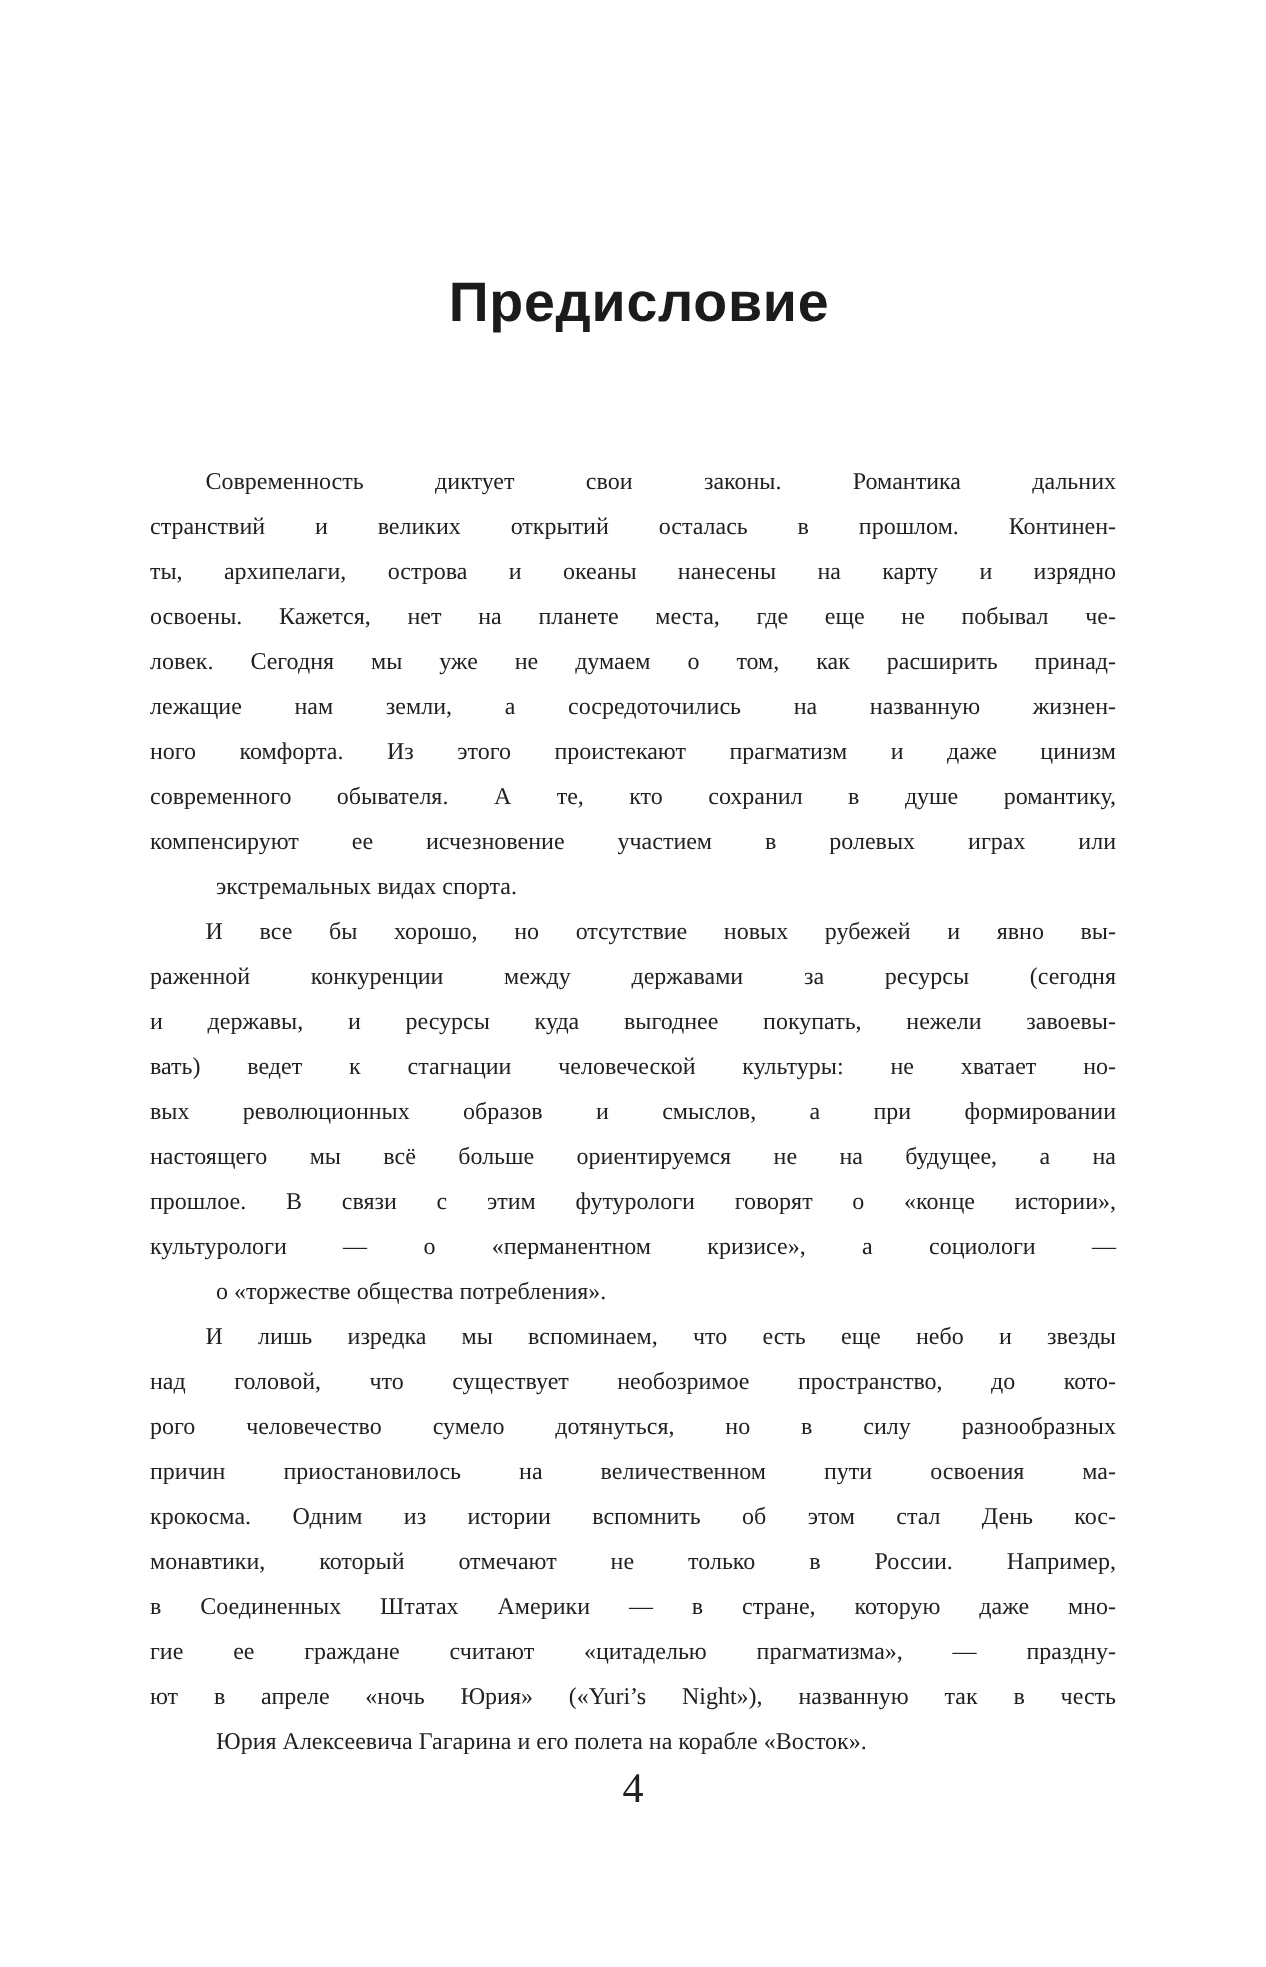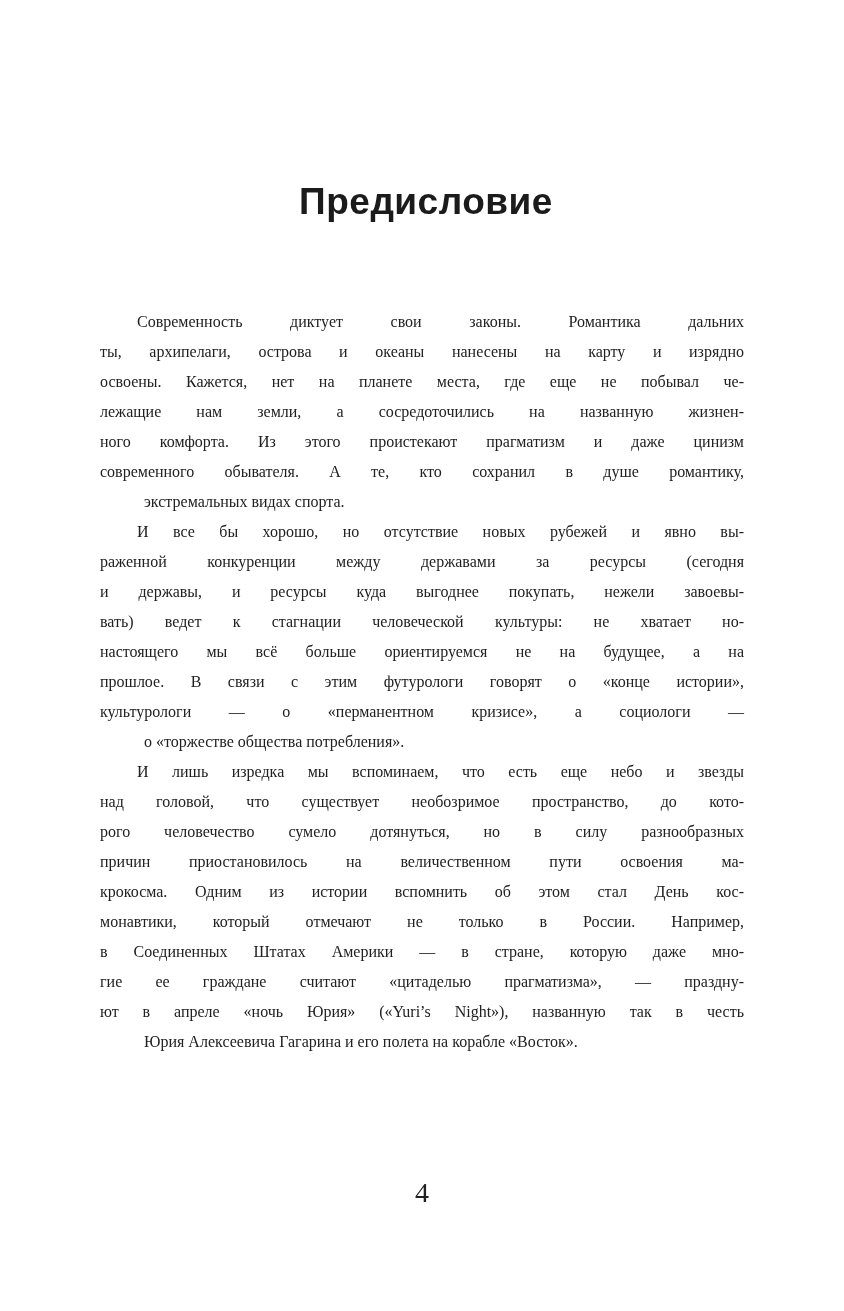--- a/index.html
+++ b/index.html
@@ -64,30 +64,34 @@
   }
 </style>
 </head>
 <body>
 
 <div class="page">
   <h1 class="title">Предисловие</h1>
 
   <div class="text-block" id="text-block">
       <div class="line first">Современность диктует свои законы. Романтика дальних</div>
+      <div class="line">странствий и великих открытий осталась в прошлом. Континен-</div>
       <div class="line">ты, архипелаги, острова и океаны нанесены на карту и изрядно</div>
       <div class="line">освоены. Кажется, нет на планете места, где еще не побывал че-</div>
+      <div class="line">ловек. Сегодня мы уже не думаем о том, как расширить принад-</div>
       <div class="line">лежащие нам земли, а сосредоточились на названную жизнен-</div>
       <div class="line">ного комфорта. Из этого проистекают прагматизм и даже цинизм</div>
       <div class="line">современного обывателя. А те, кто сохранил в душе романтику,</div>
+      <div class="line">компенсируют ее исчезновение участием в ролевых играх или</div>
       <div class="line last">экстремальных видах спорта.</div>
       <div class="line first">И все бы хорошо, но отсутствие новых рубежей и явно вы-</div>
       <div class="line">раженной конкуренции между державами за ресурсы (сегодня</div>
       <div class="line">и державы, и ресурсы куда выгоднее покупать, нежели завоевы-</div>
       <div class="line">вать) ведет к стагнации человеческой культуры: не хватает но-</div>
+      <div class="line">вых революционных образов и смыслов, а при формировании</div>
       <div class="line">настоящего мы всё больше ориентируемся не на будущее, а на</div>
       <div class="line">прошлое. В связи с этим футурологи говорят о «конце истории»,</div>
       <div class="line">культурологи — о «перманентном кризисе», а социологи —</div>
       <div class="line last">о «торжестве общества потребления».</div>
       <div class="line first">И лишь изредка мы вспоминаем, что есть еще небо и звезды</div>
       <div class="line">над головой, что существует необозримое пространство, до кото-</div>
       <div class="line">рого человечество сумело дотянуться, но в силу разнообразных</div>
       <div class="line">причин приостановилось на величественном пути освоения ма-</div>
       <div class="line">крокосма. Одним из истории вспомнить об этом стал День кос-</div>
       <div class="line">монавтики, который отмечают не только в России. Например,</div>

